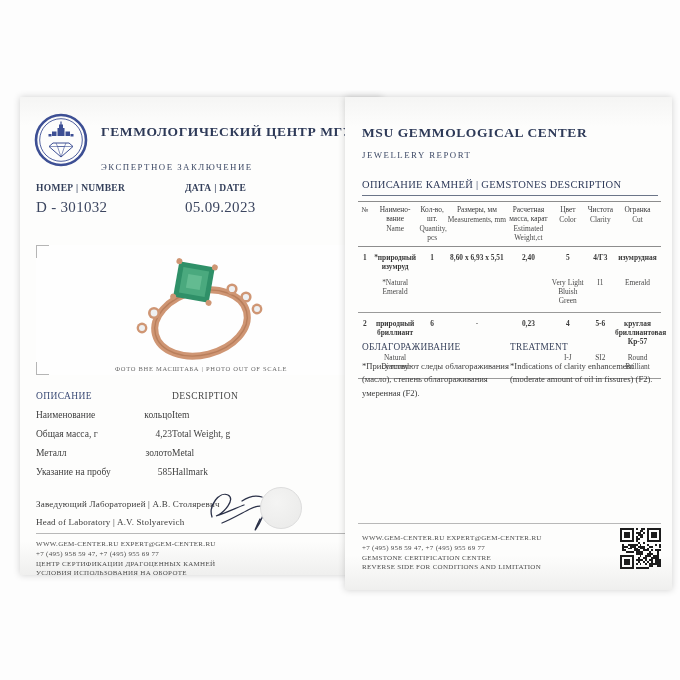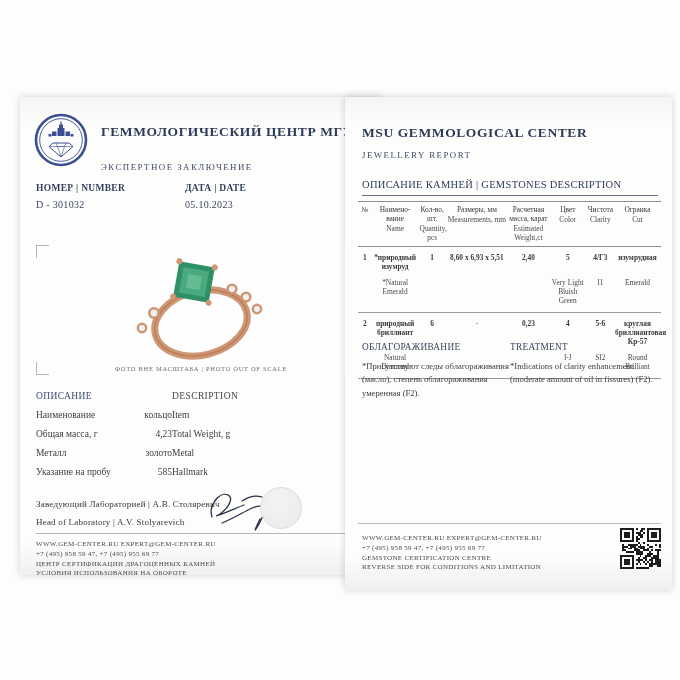--- a/index.html
+++ b/index.html
@@ -22,21 +22,21 @@
 
   
   .lp-header { top:16px; left:14px; right:10px; display:flex; gap:13px; }
   .lp-logo { width:54px; height:54px; flex:0 0 auto; }
   .lp-titles { padding-top:11px; }
   .org-title { font-size:13.5px; font-weight:600; letter-spacing:.6px; color:#2e3a58; }
   .org-sub   { font-size:8.8px; letter-spacing:1.5px; color:#3e4a66; margin-top:22px; }
   .lp-numdate { top:86px; left:16px; right:16px; display:flex; }
   .nd-col1 { width:149px; }
   .nd-label { font-size:9.5px; font-weight:600; color:#333f5a; letter-spacing:.3px; }
-  .nd-value { font-size:10px; color:#3c4660; margin-top:6px; letter-spacing:.3px; }
+  .nd-value { font-size:15px; color:#3c4660; margin-top:6px; letter-spacing:.3px; }
 
   .lp-photo { top:148px; left:16px; right:16px; height:130px; background:#fefefe; }
   .corner { position:absolute; width:13px; height:13px; border:0 solid #b5b5b5; }
   .c-tl { left:0;  top:0;    border-left-width:1px; border-top-width:1px; }
   .c-tr { right:0; top:0;    border-right-width:1px; border-top-width:1px; }
   .c-bl { left:0;  bottom:0; border-left-width:1px; border-bottom-width:1px; }
   .c-br { right:0; bottom:0; border-right-width:1px; border-bottom-width:1px; }
   .ring-wrap { position:absolute; left:50%; top:4px; transform:translateX(-50%); }
   .photo-caption { position:absolute; left:0; right:0; bottom:3px; text-align:center;
     font-size:6.5px; letter-spacing:.7px; color:#6a6a6a; }
@@ -116,21 +116,21 @@
     </span>
   </div>
 
   <div class="abs lp-numdate">
     <div class="nd-col1">
       <div class="nd-label">НОМЕР | NUMBER</div>
       <div class="nd-value">D - 301032</div>
     </div>
     <div>
       <div class="nd-label">ДАТА | DATE</div>
-      <div class="nd-value">05.10.2023</div>
+      <div class="nd-value">05.09.2023</div>
     </div>
   </div>
 
   <div class="abs lp-photo">
     <span class="corner c-tl"></span>
     <span class="corner c-tr"></span>
     <span class="corner c-bl"></span>
     <span class="corner c-br"></span>
     <span class="ring-wrap">
       <svg viewBox="0 0 200 116" width="200" height="116">

